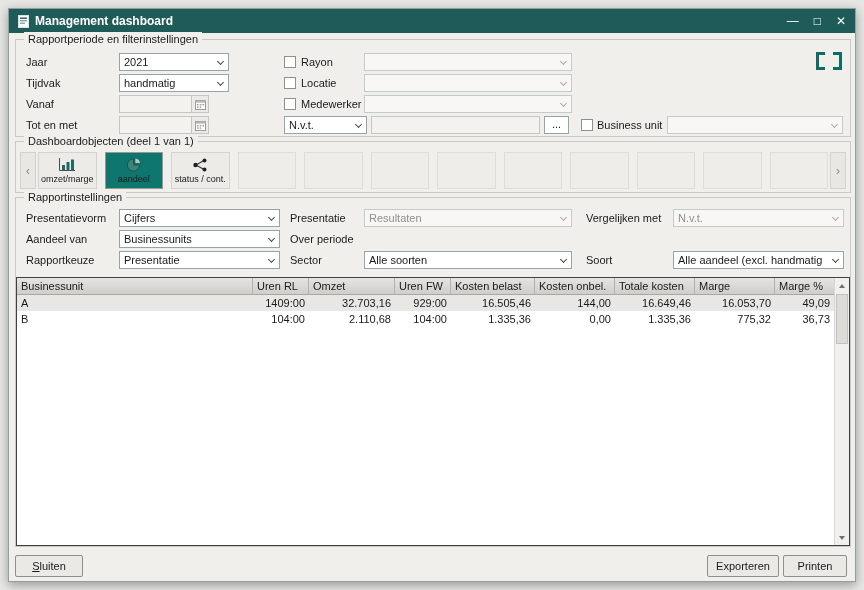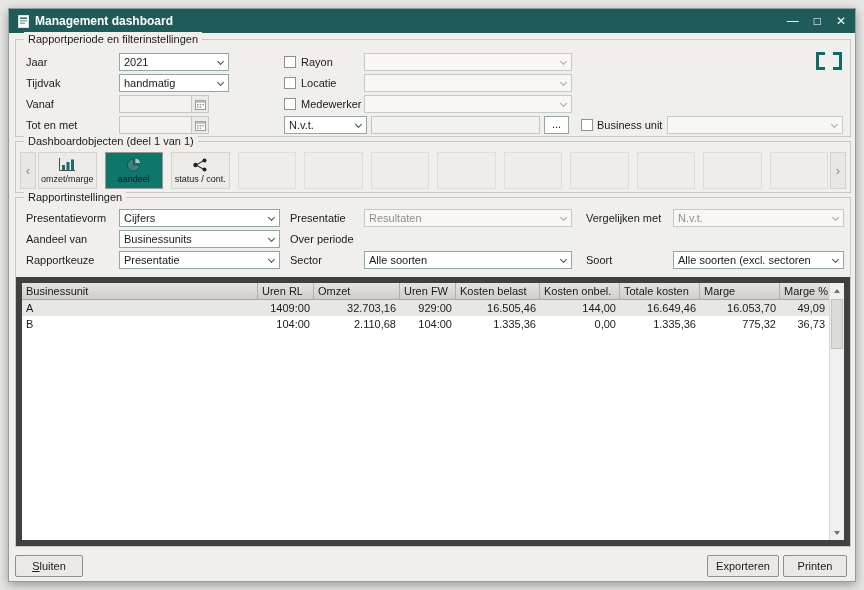--- a/index.html
+++ b/index.html
@@ -25,21 +25,21 @@
   .brk{width:9px;height:18px;border:3px solid #0f6b63;}
   .brk.l{border-right:none;}
   .brk.r{border-left:none;}
   .dash-row{position:absolute;left:4px;right:4px;top:10px;height:37px;display:flex;gap:2px;align-items:stretch;}
   .nav-btn{width:16px;background:#e9e7e4;border:1px solid #d2d1ce;display:flex;align-items:center;justify-content:center;color:#8a8a88;font-size:13px;}
   .dash-slots{flex:1;display:flex;gap:8px;}
   .dash-btn{flex:1;background:#edebe8;border:1px solid #d4d3d0;display:flex;flex-direction:column;align-items:center;justify-content:center;gap:2px;overflow:hidden;}
   .dash-btn.selected{background:#0f766e;border-color:#989895;}
   .dash-btn.empty{background:#eeedea;border-color:#deddda;}
   .dash-lbl{font-size:9px;white-space:nowrap;}
-  .grid{position:absolute;left:0;top:79px;width:834px;height:269px;background:#fff;border:6px solid #404040;}
+  .grid{position:absolute;left:0;top:79px;width:834px;height:269px;background:#fff;border:1px solid #404040;}
   .grid-header{display:grid;grid-template-columns:236px 56px 86px 56px 84px 80px 80px 80px 1fr;height:17px;background:linear-gradient(#e5e4e1,#cfcecb);border-bottom:1px solid #a8a7a5;margin-right:15px;}
   .hc{border-right:1px solid #b2b1af;padding:0 4px;line-height:16px;overflow:hidden;white-space:nowrap;}
   .grid-row{display:grid;grid-template-columns:236px 56px 86px 56px 84px 80px 80px 80px 1fr;height:16px;margin-right:15px;}
   .grid-row.sel{background:#e8e7e4;}
   .cell{padding:0 4px;line-height:16px;overflow:hidden;white-space:nowrap;}
   .num{text-align:right;}
   .vscroll{position:absolute;top:0;right:0;width:15px;height:100%;background:#f1f0ee;border-left:1px solid #d8d7d5;}
   .sb-btn{position:absolute;left:0;width:14px;height:15px;display:flex;align-items:center;justify-content:center;}
   .sb-btn.up{top:0;}
   .sb-btn.down{bottom:0;}
@@ -227,21 +227,21 @@
       <span>Presentatie</span>
       <span class="chev"></span>
     </div>
     <span class="lbl" style="left:274px;top:53px">Sector</span>
     <div class="select" style="left:348px;top:53px;width:208px">
       <span>Alle soorten</span>
       <span class="chev"></span>
     </div>
     <span class="lbl" style="left:570px;top:53px">Soort</span>
     <div class="select" style="left:657px;top:53px;width:171px">
-      <span>Alle soorten (excl. sectoren</span>
+      <span>Alle aandeel (excl. handmatig</span>
       <span class="chev"></span>
     </div>
 
     <div class="grid">
       <div class="grid-header">
         <div class="hc">Businessunit</div>
         <div class="hc">Uren RL</div>
         <div class="hc">Omzet</div>
         <div class="hc">Uren FW</div>
         <div class="hc">Kosten belast</div>

